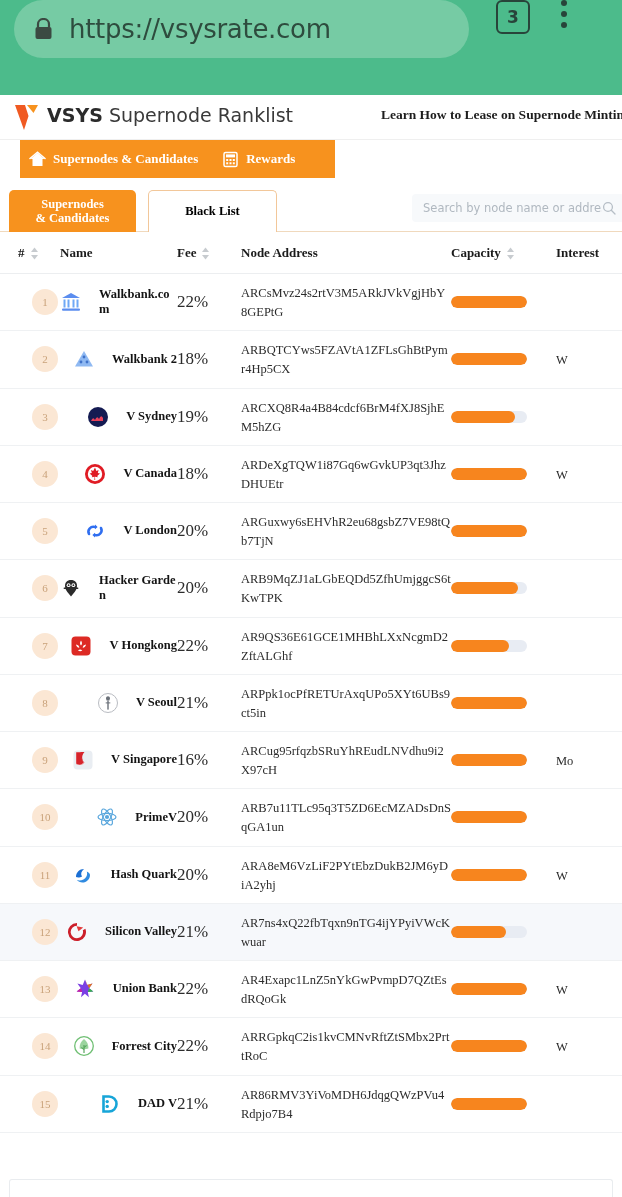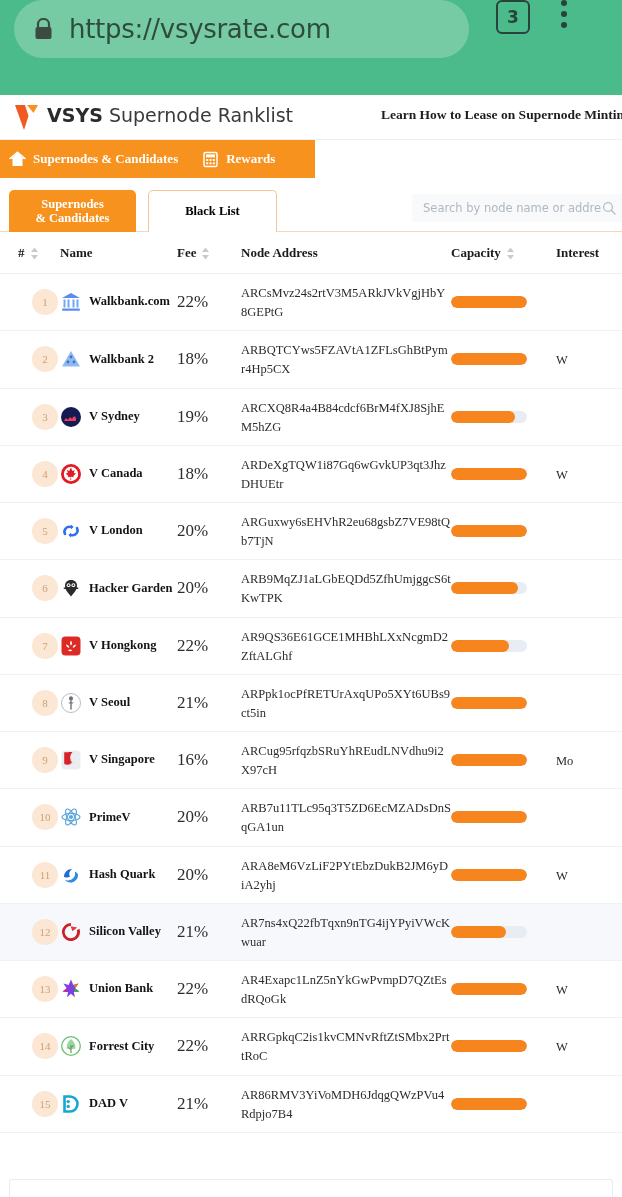--- a/index.html
+++ b/index.html
@@ -93,20 +93,21 @@
 
   
   .nav-bar {
     height: 38px;
     width: 315px;
     background: #f7921e;
     display: flex;
     align-items: center;
     padding-left: 9px;
     gap: 24px;
+    margin-left: 20px;
   }
   .nav-item {
     display: flex; align-items: center; gap: 7px;
     color: #fff;
     font-family: "Liberation Serif", serif;
     font-weight: 700;
     font-size: 13px;
     white-space: nowrap;
     cursor: pointer;
   }
@@ -202,21 +203,21 @@
   .rank-badge {
     width: 26px; height: 26px;
     border-radius: 50%;
     background: #fbe7d4;
     color: #c9a27a;
     font-family: "Liberation Serif", serif;
     font-size: 11px;
     display: flex; align-items: center; justify-content: center;
     margin-left: 14px;
   }
-  .name-cell { display: flex; align-items: center; gap: 7px; }
+  .name-cell { display: flex; align-items: center; gap: 17px; justify-content: flex-end; }
   .node-icon { width: 22px; height: 22px; flex: 0 0 auto; }
   .node-name {
     font-family: "Liberation Serif", serif;
     font-weight: 700;
     font-size: 12.5px;
     color: #141414;
     line-height: 1.25;
     word-break: break-all;
   }
   .fee-cell {

